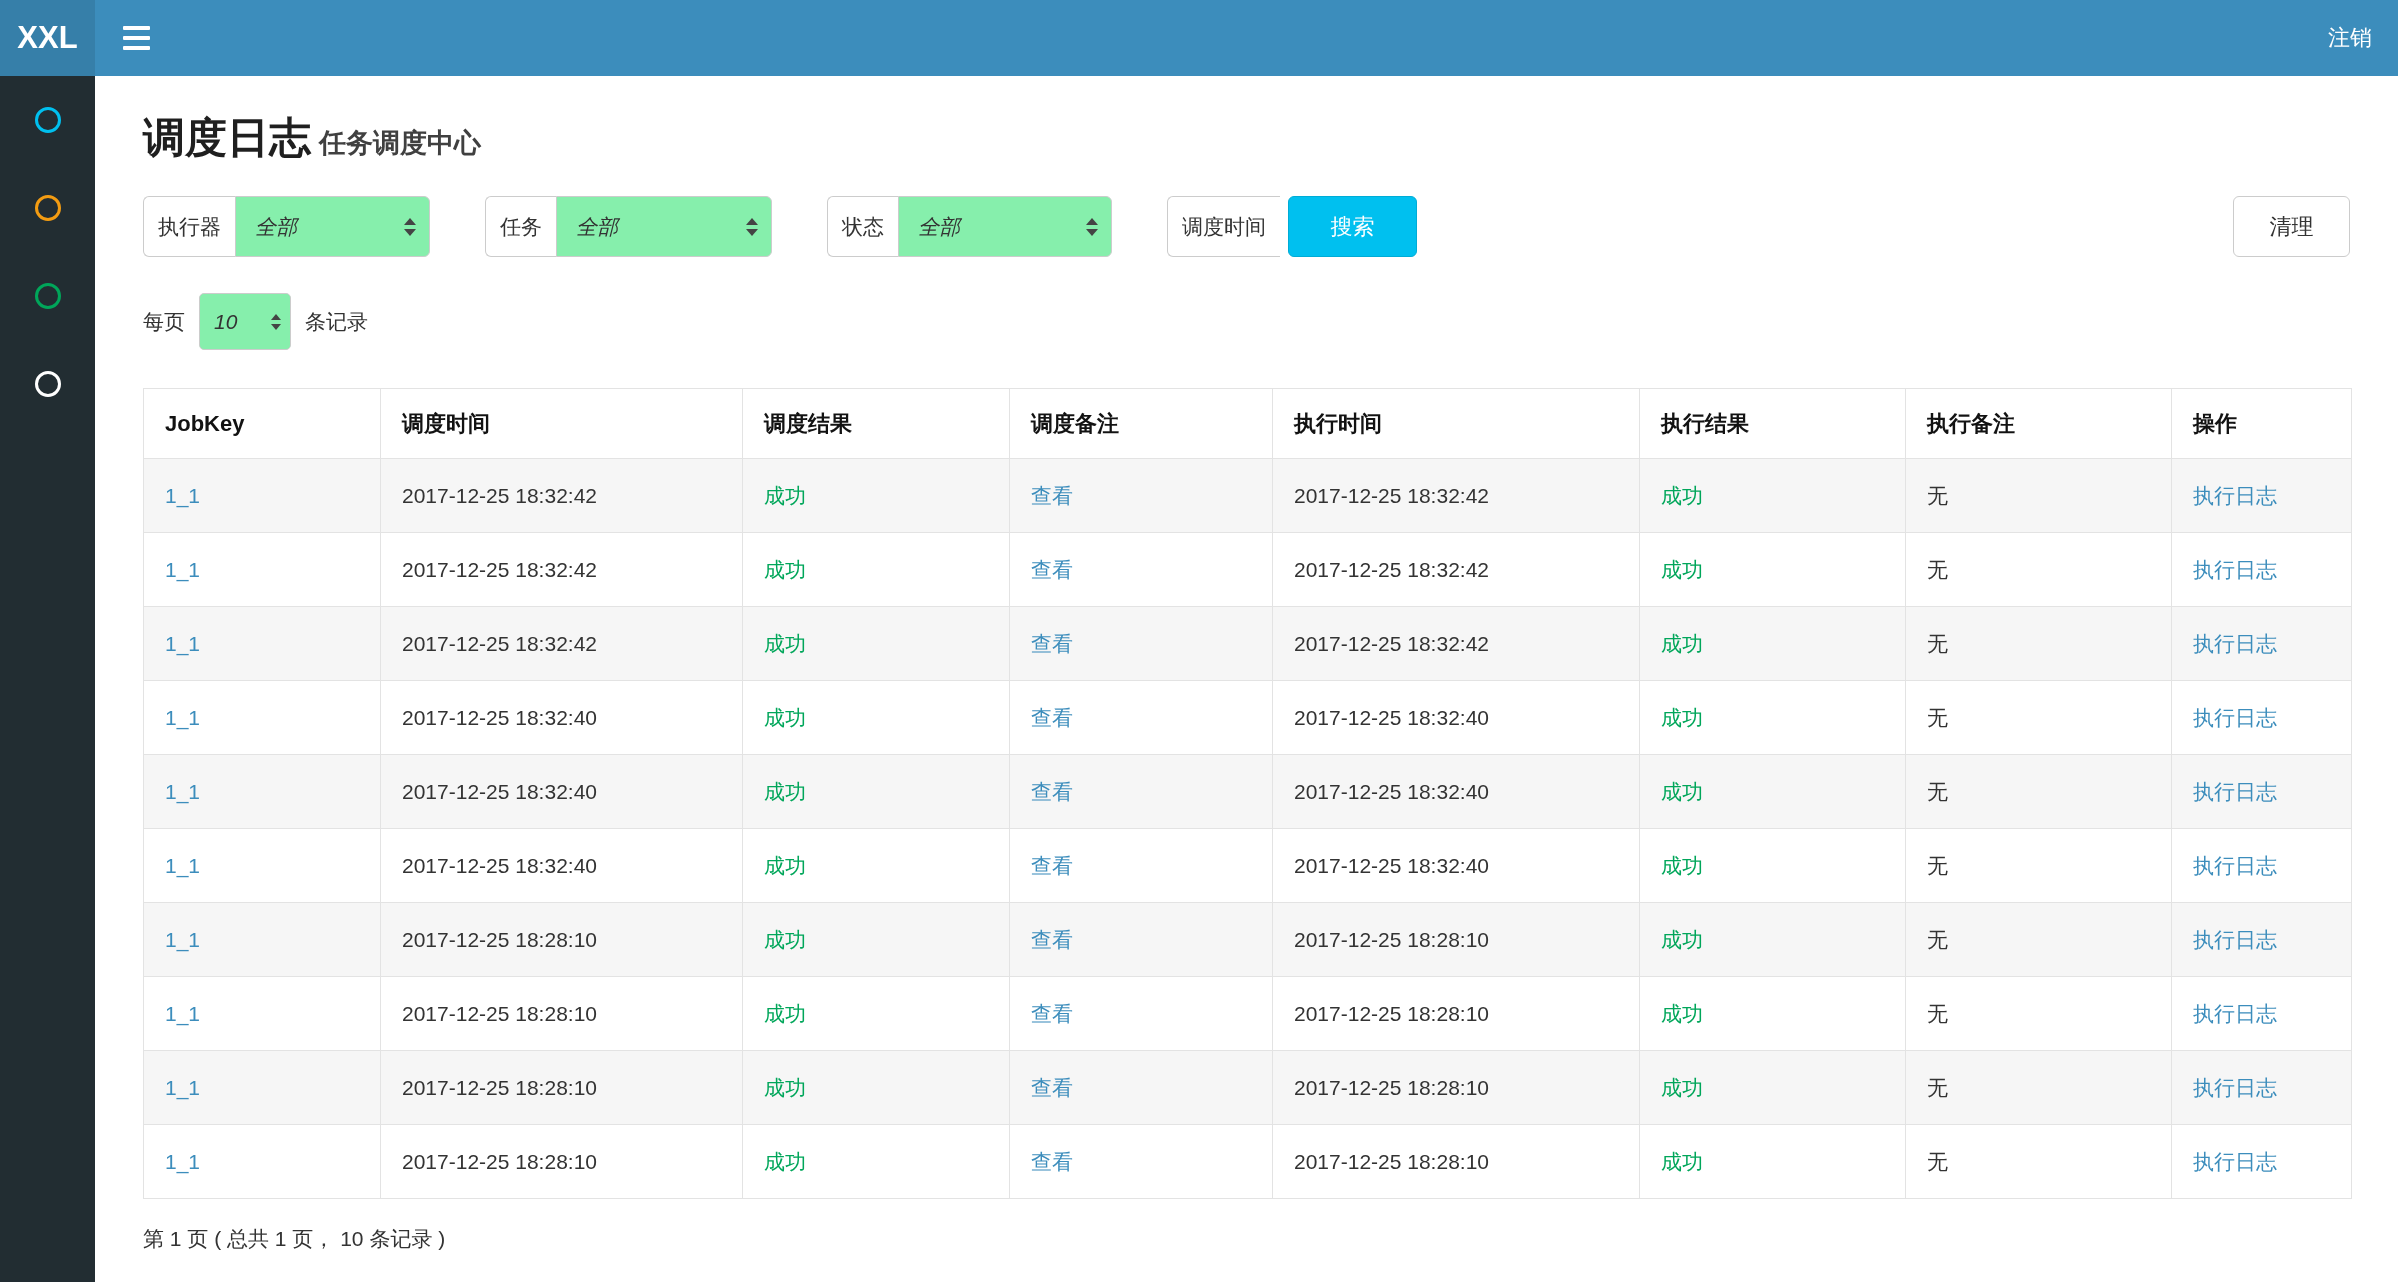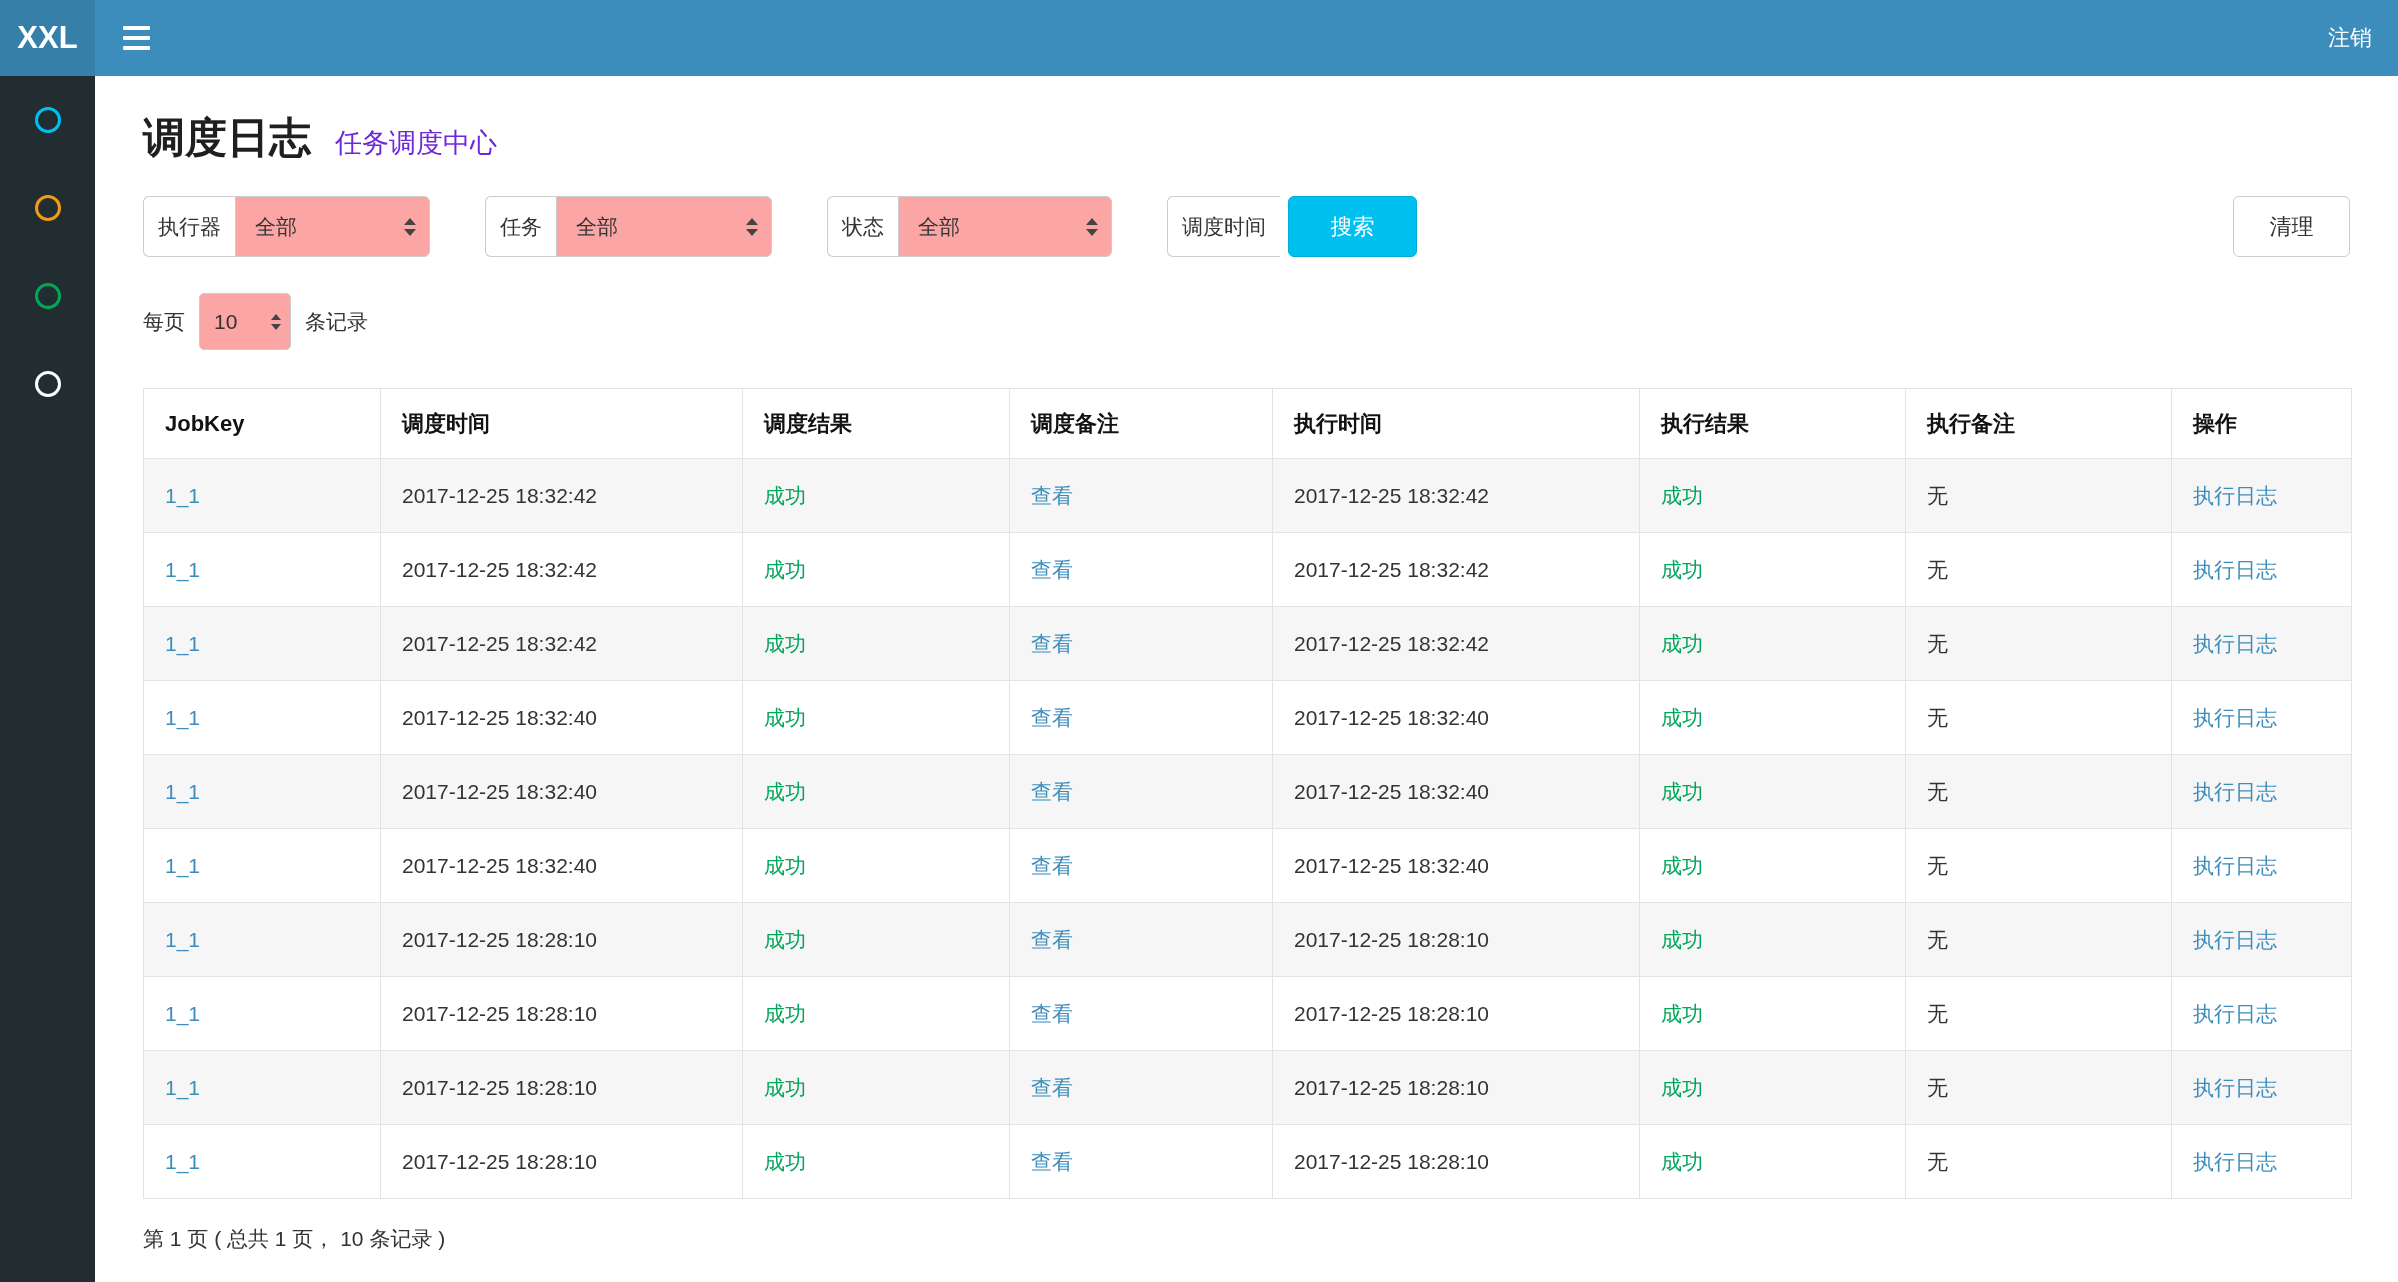--- a/index.html
+++ b/index.html
@@ -45,34 +45,34 @@
     display: block; width: 26px; height: 26px; border-radius: 50%;
     border: 3px solid #fff;
   }
   
   .content {
     position: absolute; top: 76px; left: 95px; right: 0; bottom: 0;
     padding: 34px 48px 0 48px; background: #fff;
   }
   .content-header { margin-bottom: 30px; }
   .content-header h1 { font-size: 42px; font-weight: 700; color: #1f1f1f; display: flex; align-items: baseline; }
-  .content-header small { font-size: 27px; color: #6d28d9; font-weight: 400; margin-left: 24px; }
+  .content-header small { font-size: 27px; color: #404040; font-weight: 700; margin-left: 8px; }
 
   
   .filter-row { display: flex; align-items: center; margin-bottom: 36px; }
   .input-group { display: flex; height: 61px; margin-right: 55px; flex: 0 0 auto; }
   .ig-label {
     background: #fff; border: 1px solid #ccc; border-right: 0;
     border-radius: 6px 0 0 6px; display: flex; align-items: center;
     padding: 0 14px; color: #333; white-space: nowrap;
   }
   .ig-select {
-    background: #fca5a5; border: 1px solid #ccc; border-radius: 0 6px 6px 0;
+    background: #86efac; border: 1px solid #ccc; border-radius: 0 6px 6px 0;
     display: flex; align-items: center; justify-content: space-between;
-    padding: 0 13px 0 19px; cursor: pointer;
+    padding: 0 13px 0 19px; cursor: pointer; font-style: italic;
   }
   .arrows { display: flex; flex-direction: column; gap: 4px; }
   .tri-up { width: 0; height: 0; border-left: 6px solid transparent; border-right: 6px solid transparent; border-bottom: 7px solid #444; }
   .tri-down { width: 0; height: 0; border-left: 6px solid transparent; border-right: 6px solid transparent; border-top: 7px solid #444; }
   .ig-input {
     background: #eee; border: 1px solid #ccc; border-radius: 0 6px 6px 0;
     display: flex; align-items: center; padding: 0 17px; color: #555;
     width: 532px; white-space: nowrap; cursor: text;
   }
   .btn { height: 61px; border-radius: 6px; font-size: 22px; font-family: inherit; cursor: pointer;

